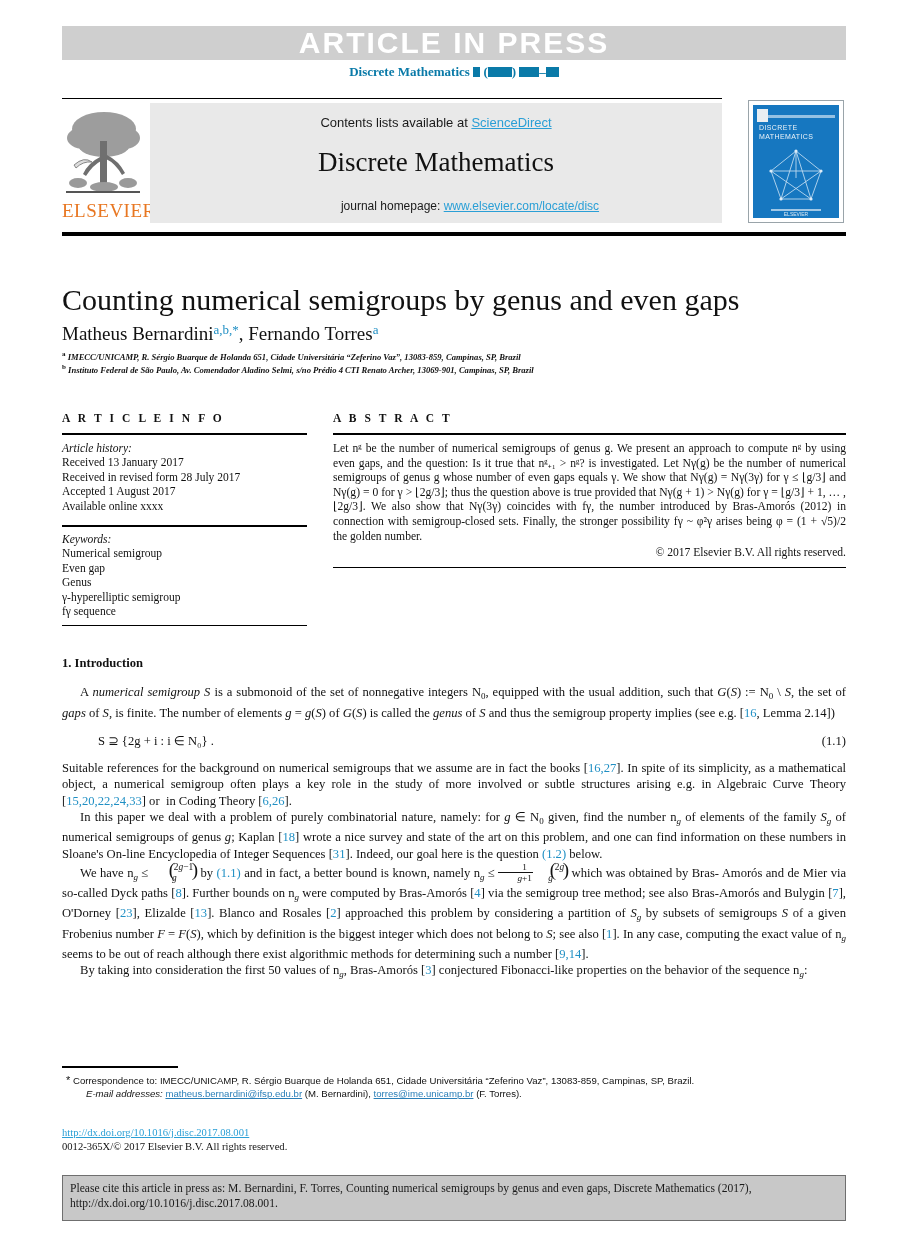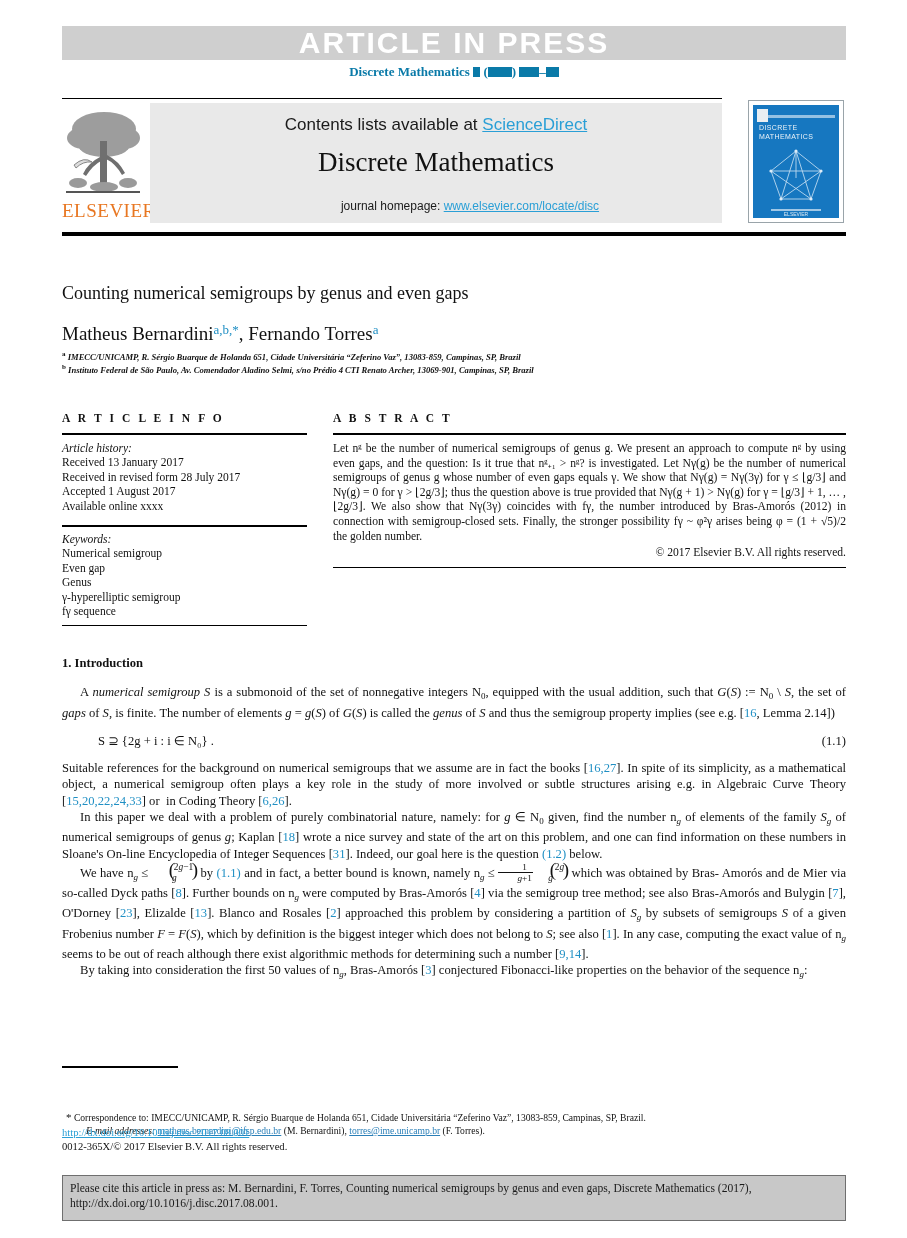--- a/index.html
+++ b/index.html
@@ -95,21 +95,21 @@
     left: 88px; top: 0;
     width: 572px; height: 120px;
     background: #e9e9e9;
   }
   .contents-line {
     position: absolute;
     left: 0; top: 12px;
     width: 572px;
     text-align: center;
     font-family: "Liberation Sans", sans-serif;
-    font-size: 17px;
+    font-size: 13px;
     color: #1a1a1a;
   }
   .sd-link { color: #2a9fd6; }
   .journal-title {
     position: absolute;
     left: 0; top: 44px;
     width: 572px;
     text-align: center;
     font-family: "Liberation Serif", serif;
     font-size: 27px;
@@ -185,21 +185,21 @@
     width: 784px; height: 4px;
     background: #000;
   }
 
   
   .art-title {
     position: absolute;
     left: 62px; top: 283px;
     width: 784px;
     font-family: "Liberation Serif", serif;
-    font-size: 18px;
+    font-size: 30px;
     color: #111;
   }
   .authors {
     position: absolute;
     left: 62px; top: 322px;
     width: 784px;
     font-family: "Liberation Serif", serif;
     font-size: 19px;
     color: #111;
   }
@@ -335,25 +335,24 @@
   .fn-rule {
     position: absolute;
     left: 62px; top: 1066px;
     width: 116px; height: 1.6px;
     background: #000;
   }
   .footnote {
     position: absolute;
     left: 62px; top: 1074px;
     width: 784px;
-    font-family: Liberation Serif, serif;
+    font-family: Liberation Sans, sans-serif;
     font-size: 9.6px;
     line-height: 13px;
     color: #111;
-    margin-top: 37px;
   }
   .footnote .star { font-size: 11px; }
   .footnote .it { font-style: italic; }
   .mail { color: #2a7fb8; }
   .doi-block {
     position: absolute;
     left: 62px; top: 1126px;
     width: 784px;
     font-family: "Liberation Serif", serif;
     font-size: 10.6px;

